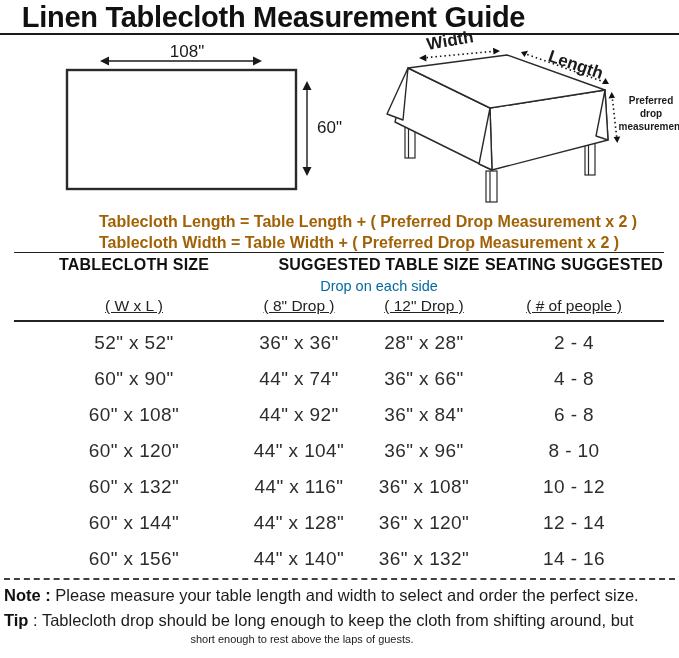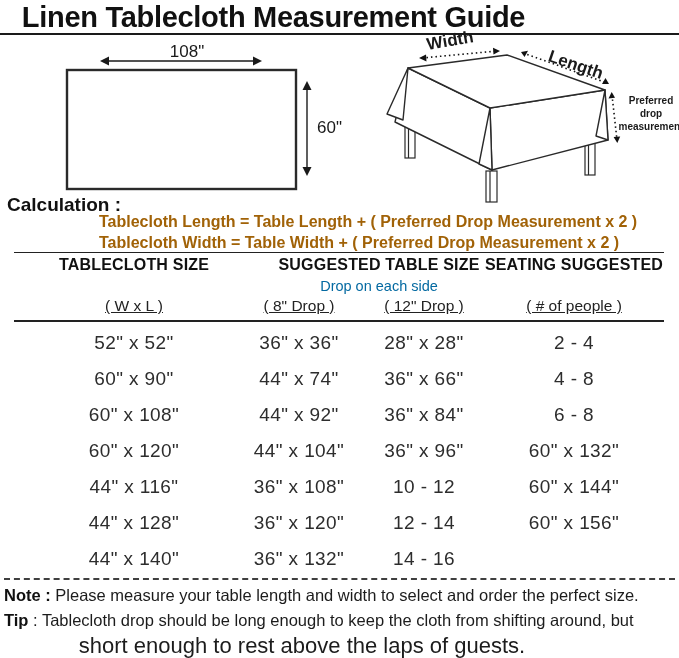--- a/index.html
+++ b/index.html
@@ -30,21 +30,21 @@
             grid-template-columns:240px 90px 160px 140px;}
   .hdr-row3 .scell{display:flex;justify-content:center;align-items:center;
                    font-size:15.5px;color:#222;white-space:nowrap;text-decoration:underline;}
   .tbody{position:absolute;top:325px;left:14px;width:650px;display:grid;
          grid-template-columns:240px 90px 160px 140px;grid-auto-rows:36px;}
   .tbody .cell{display:flex;justify-content:center;align-items:center;white-space:nowrap;
                font-size:19px;font-weight:400;letter-spacing:0.4px;color:#2d2d2d;}
   
   .note-line{position:absolute;top:586px;left:4px;width:671px;font-size:16.5px;color:#1c1c1c;white-space:nowrap;}
   .tip-line1{position:absolute;top:611px;left:4px;width:671px;font-size:16.5px;color:#1c1c1c;white-space:nowrap;}
-  .tip-line2{position:absolute;top:633px;left:0;width:604px;text-align:center;font-size:22px;color:#1c1c1c;}
+  .tip-line2{position:absolute;top:633px;left:0;width:604px;text-align:center;font-size:11px;color:#1c1c1c;}
   b{font-weight:700;color:#111;}
 </style>
 </head>
 <body>
 
 <div id="page">
 
   <div class="title">Linen Tablecloth Measurement Guide</div>
   <div class="toprule"></div>
 
@@ -101,21 +101,20 @@
     </g>
     <text x="96" y="18" text-anchor="middle" font-size="17" font-weight="700" transform="rotate(-10 96 18)">Width</text>
     <text x="219" y="42" text-anchor="middle" font-size="17" font-weight="700" transform="rotate(19 219 42)">Length</text>
     <g>
       <text x="296" y="76" text-anchor="middle" font-size="10" font-weight="700">Preferred</text>
       <text x="296" y="89" text-anchor="middle" font-size="10" font-weight="700">drop</text>
       <text x="296" y="102" text-anchor="middle" font-size="10" font-weight="700">measurement</text>
     </g>
   </svg>
 
-  <div class="calc-head">Calculation :</div>
   <div class="calc-line" style="top:213px">Tablecloth Length = Table Length + ( Preferred Drop Measurement x 2 )</div>
   <div class="calc-line" style="top:234px">Tablecloth Width = Table Width + ( Preferred Drop Measurement x 2 )</div>
 
   <div class="line-thin" style="top:252px"></div>
 
   <div class="hdr-row1">
     <div class="hcell">TABLECLOTH SIZE</div>
     <div class="hcell">SUGGESTED TABLE SIZE</div>
     <div class="hcell">SEATING SUGGESTED</div>
   </div>
@@ -138,20 +137,21 @@
       <div class="cell">44" x 74"</div>
       <div class="cell">36" x 66"</div>
       <div class="cell">4 - 8</div>
       <div class="cell">60" x 108"</div>
       <div class="cell">44" x 92"</div>
       <div class="cell">36" x 84"</div>
       <div class="cell">6 - 8</div>
       <div class="cell">60" x 120"</div>
       <div class="cell">44" x 104"</div>
       <div class="cell">36" x 96"</div>
+      <div class="cell">8 - 10</div>
       <div class="cell">60" x 132"</div>
       <div class="cell">44" x 116"</div>
       <div class="cell">36" x 108"</div>
       <div class="cell">10 - 12</div>
       <div class="cell">60" x 144"</div>
       <div class="cell">44" x 128"</div>
       <div class="cell">36" x 120"</div>
       <div class="cell">12 - 14</div>
       <div class="cell">60" x 156"</div>
       <div class="cell">44" x 140"</div>

